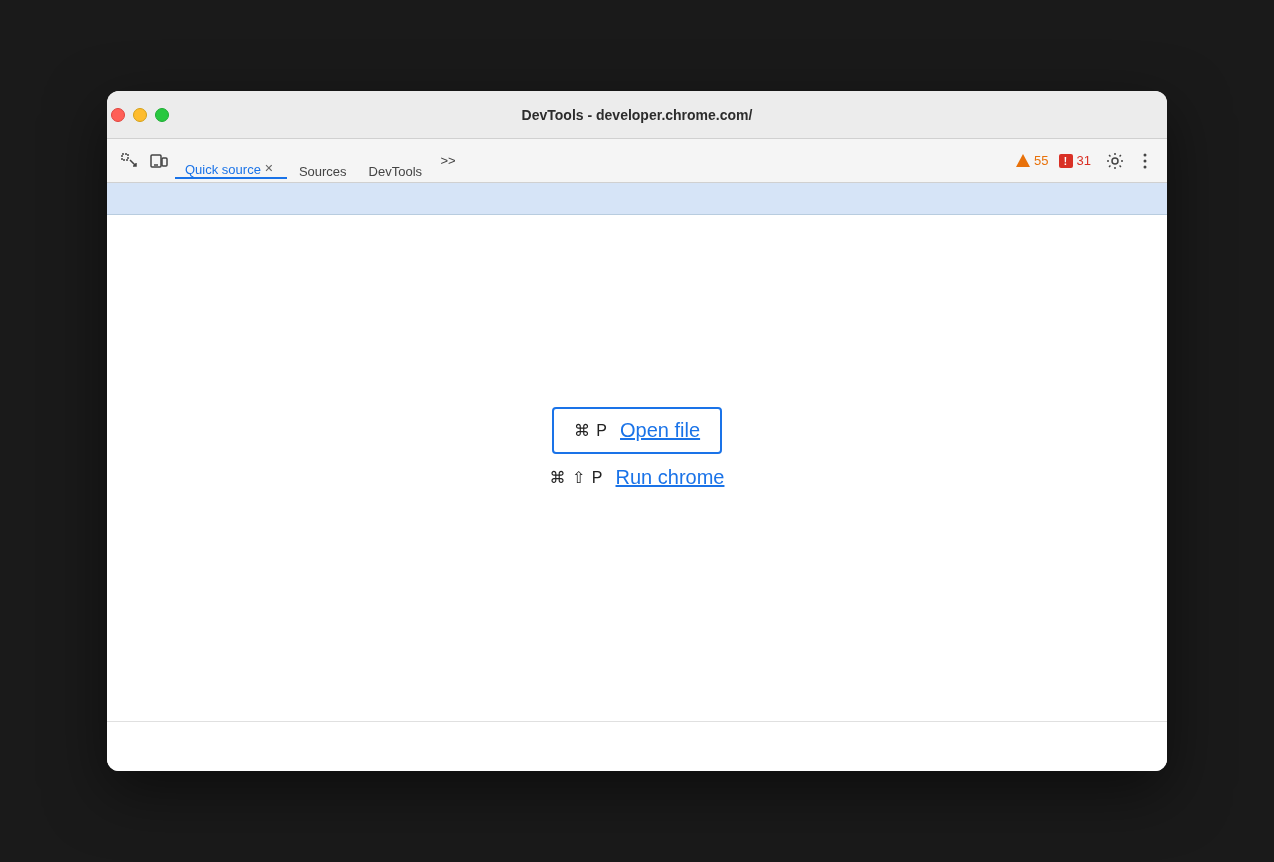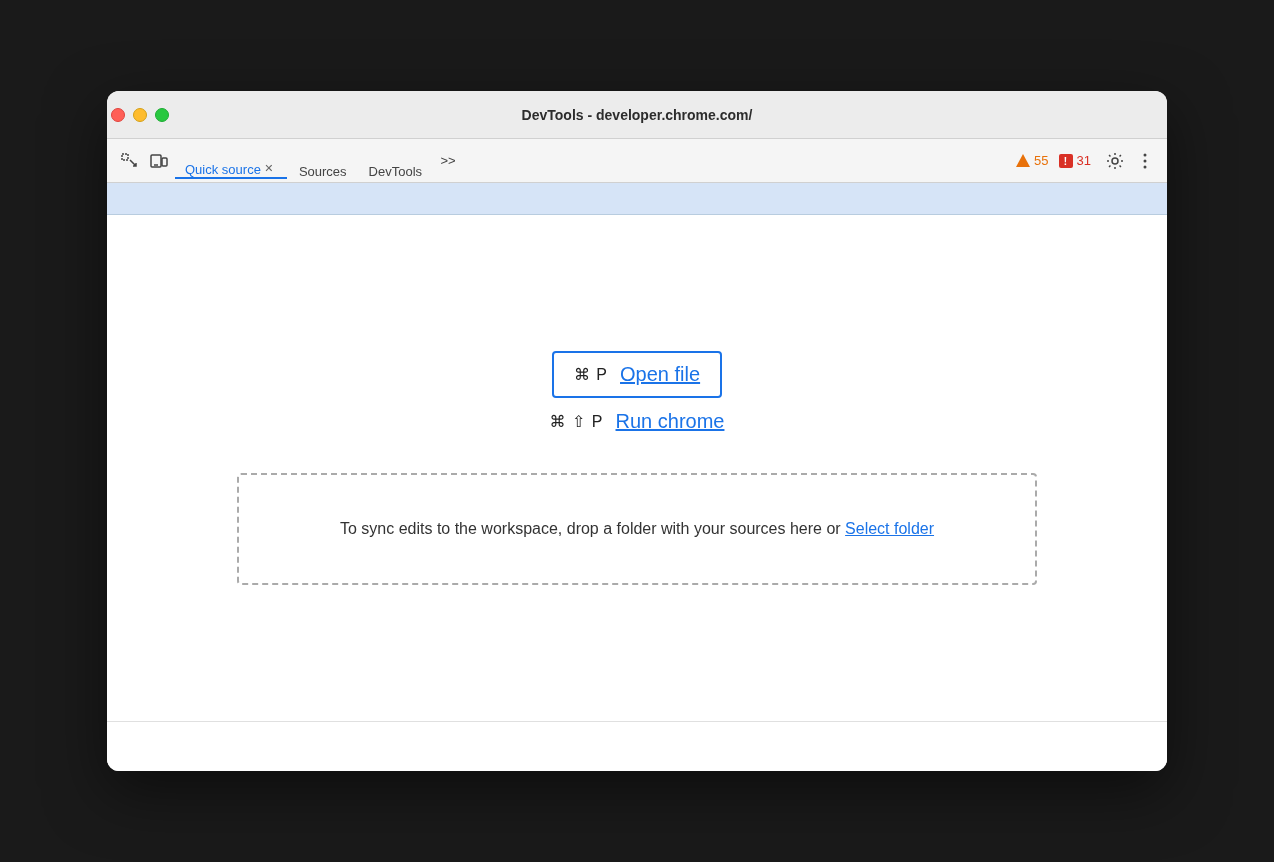--- a/index.html
+++ b/index.html
@@ -318,21 +318,18 @@
         <a class="shortcut-link">Open file</a>
       </div>
 
       <div class="shortcut-row">
         <span class="shortcut-keys">⌘ ⇧ P</span>
         <a class="shortcut-link">Run chrome</a>
       </div>
 
     </div>
 
-    <div class="drop-zone">
-      <span>To sync edits to the workspace, drop a folder with your sources here or </span><a class="drop-zone-link">Select folder</a>
-    </div>
 
   </div>
 
   <div class="bottom-area"></div>
 
 </div>
 
 </body></html>

